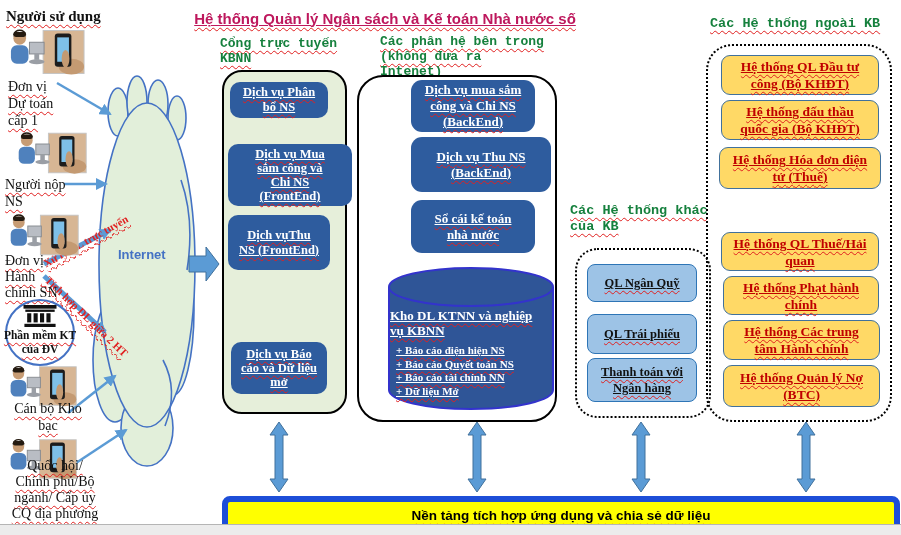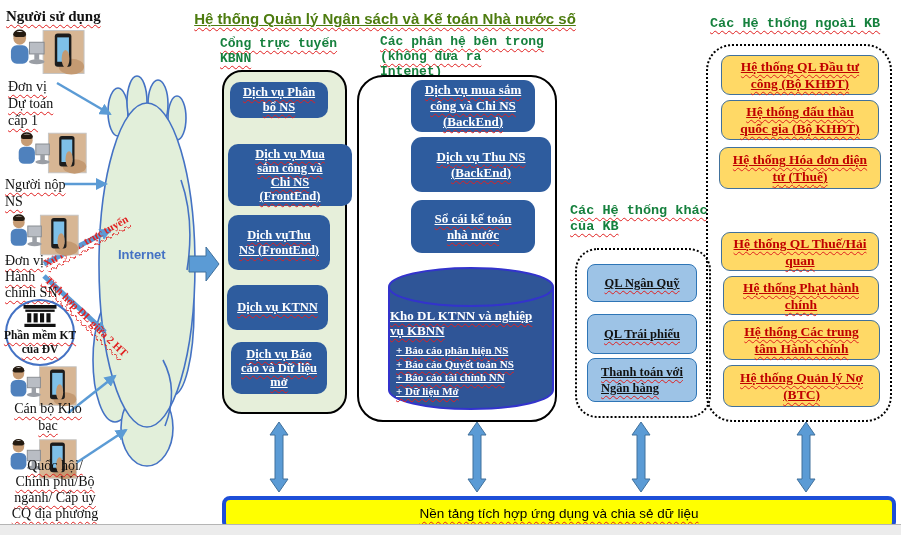--- a/index.html
+++ b/index.html
@@ -8,41 +8,41 @@
   .abs{position:absolute;}
   .ml{white-space:pre-line;}
   
   .sq{text-decoration-line:underline;text-decoration-style:wavy;text-decoration-color:#e02020;
       text-decoration-thickness:1px;text-underline-offset:3px;}
   
   .u{text-decoration-line:underline;text-decoration-thickness:1px;text-underline-offset:1px;}
   .sans{font-family:"Liberation Sans",sans-serif;}
   .hd{font-family:Liberation Mono, monospace;font-weight:bold;font-size:13px;line-height:15px;
       text-align:left;color:#15803d;}
-  .title{font-family:"Liberation Sans",sans-serif;font-weight:bold;font-size:15px;color:#4d7c0f;
+  .title{font-family:"Liberation Sans",sans-serif;font-weight:bold;font-size:15px;color:#be185d;
          text-align:center;}
   .svc{background:#2E5C9E;border-radius:10px;color:#fff;display:flex;align-items:center;
        justify-content:center;text-align:center;font-weight:bold;font-size:12.5px;line-height:15px;}
   .msvc{background:#2E5C9E;border-radius:11px;color:#fff;display:flex;align-items:center;
         justify-content:center;text-align:center;font-weight:bold;font-size:13px;line-height:16px;}
   .bluebox{background:#9DC3E6;border:1.5px solid #2E75B6;border-radius:8px;display:flex;
-        align-items:center;justify-content:center;font-weight:bold;
+        align-items:center;justify-content:center;text-align:center;font-weight:bold;
         font-size:12.5px;line-height:16px;color:#111;}
   .ybox{background:#FFD966;border:1.5px solid #41719C;border-radius:9px;display:flex;
         align-items:center;justify-content:center;text-align:center;font-weight:bold;
         font-size:13.5px;line-height:17px;color:#C00000;}
   .ulabel{font-size:14px;line-height:17px;color:#111;}
   .rot{position:absolute;font-weight:bold;font-size:11px;color:#E02020;white-space:nowrap;
        transform-origin:0 50%;text-decoration:underline wavy #E02020 1px;text-underline-offset:2px;}
   .grp-portal{background:#E6EFDA;border:2.5px solid #000;border-radius:20px;}
   .grp-internal{background:#fff;border:2.5px solid #000;border-radius:26px;}
   .grp-dotted{border:2.5px dotted #000;border-radius:22px;}
-  .platform{background:#FFFF00;border:4px solid #1d4ed8;border-radius:8px;display:flex;
+  .platform{background:#FFFF00;border:6px solid #1d4ed8;border-radius:8px;display:flex;
         align-items:center;justify-content:center;font-family:"Liberation Sans",sans-serif;
-        font-weight:normal;font-size:13.5px;color:#000;}
+        font-weight:bold;font-size:13.5px;color:#000;}
   .strip{background:#ececec;border-top:1px solid #b5b5b5;}
 </style>
 </head>
 <body>
 
 <div id="canvas">
 
   <svg width="0" height="0" style="position:absolute">
     <defs>
       <symbol id="user-device" viewBox="0 0 80 48">
@@ -165,23 +165,20 @@
   <div class="abs svc" style="left:228px;top:144px;width:124px;height:62px;line-height:14px">
       <span class="u"><span class="sq ml">Dịch vụ Mua
 sắm công và
 Chi NS
 (FrontEnd)</span></span>
     </div>
   <div class="abs svc" style="left:228px;top:215px;width:102px;height:55px">
       <span class="u"><span class="sq ml">Dịch vụThu
 NS (FrontEnd)</span></span>
     </div>
-  <div class="abs svc" style="left:227px;top:285px;width:101px;height:45px">
-      <span class="u"><span class="sq ml">Dịch vụ KTNN</span></span>
-    </div>
   <div class="abs svc" style="left:231px;top:342px;width:96px;height:52px;line-height:14px">
       <span class="u"><span class="sq ml">Dịch vụ Báo
 cáo và Dữ liệu
 mở</span></span>
     </div>
 
   <div class="abs hd" style="left:380px;top:34px;width:165px"><span class="sq ml">Các phân hệ bên trong
 (không đưa ra Intenet)</span></div>
   <div class="abs grp-internal" style="left:357px;top:75px;width:196px;height:343px"></div>
   <div class="abs msvc" style="left:411px;top:80px;width:124px;height:52px">
@@ -198,21 +195,21 @@
 nhà nước</span></span>
     </div>
 
   <svg class="abs" style="left:387px;top:266px" width="168" height="150" viewBox="0 0 168 150">
     <path d="M2,21 L2,124 A82,19 0 0 0 166,124 L166,21" fill="#2F5597" stroke="#3333CC" stroke-width="2"></path>
     <ellipse cx="84" cy="21" rx="82" ry="19" fill="#2F5597" stroke="#3333CC" stroke-width="2"></ellipse>
   </svg>
   <div class="abs" style="left:390px;top:308px;width:162px;color:#fff;font-weight:bold;text-align:left;font-size:13px;line-height:15px"><span class="u"><span class="sq ml">Kho DL KTNN và nghiệp
 vụ KBNN</span></span></div>
   <div class="abs" style="left:396px;top:344px;width:156px;color:#fff;font-weight:bold;font-size:11px;line-height:13.5px">
-    <div><span class="u"><span class="sq">+ Báo cáo phân hiện NS</span></span></div>
+    <div><span class="u"><span class="sq">+ Báo cáo điện hiện NS</span></span></div>
     <div><span class="u"><span class="sq">+ Báo cáo Quyết toán NS</span></span></div>
     <div><span class="u"><span class="sq">+ Báo cáo tài chính NN</span></span></div>
     <div><span class="u"><span class="sq">+ Dữ  liệu Mở</span></span></div>
   </div>
 
   <div class="abs hd" style="left:570px;top:203px;width:140px;font-size:13.5px;line-height:16px"><span class="sq ml">Các Hệ thống khác
 của KB</span></div>
   <div class="abs grp-dotted" style="left:575px;top:248px;width:132px;height:166px"></div>
   <div class="abs bluebox" style="left:587px;top:264px;width:108px;height:36px">
       <span class="u"><span class="sq ml">QL Ngân Quỹ</span></span>

